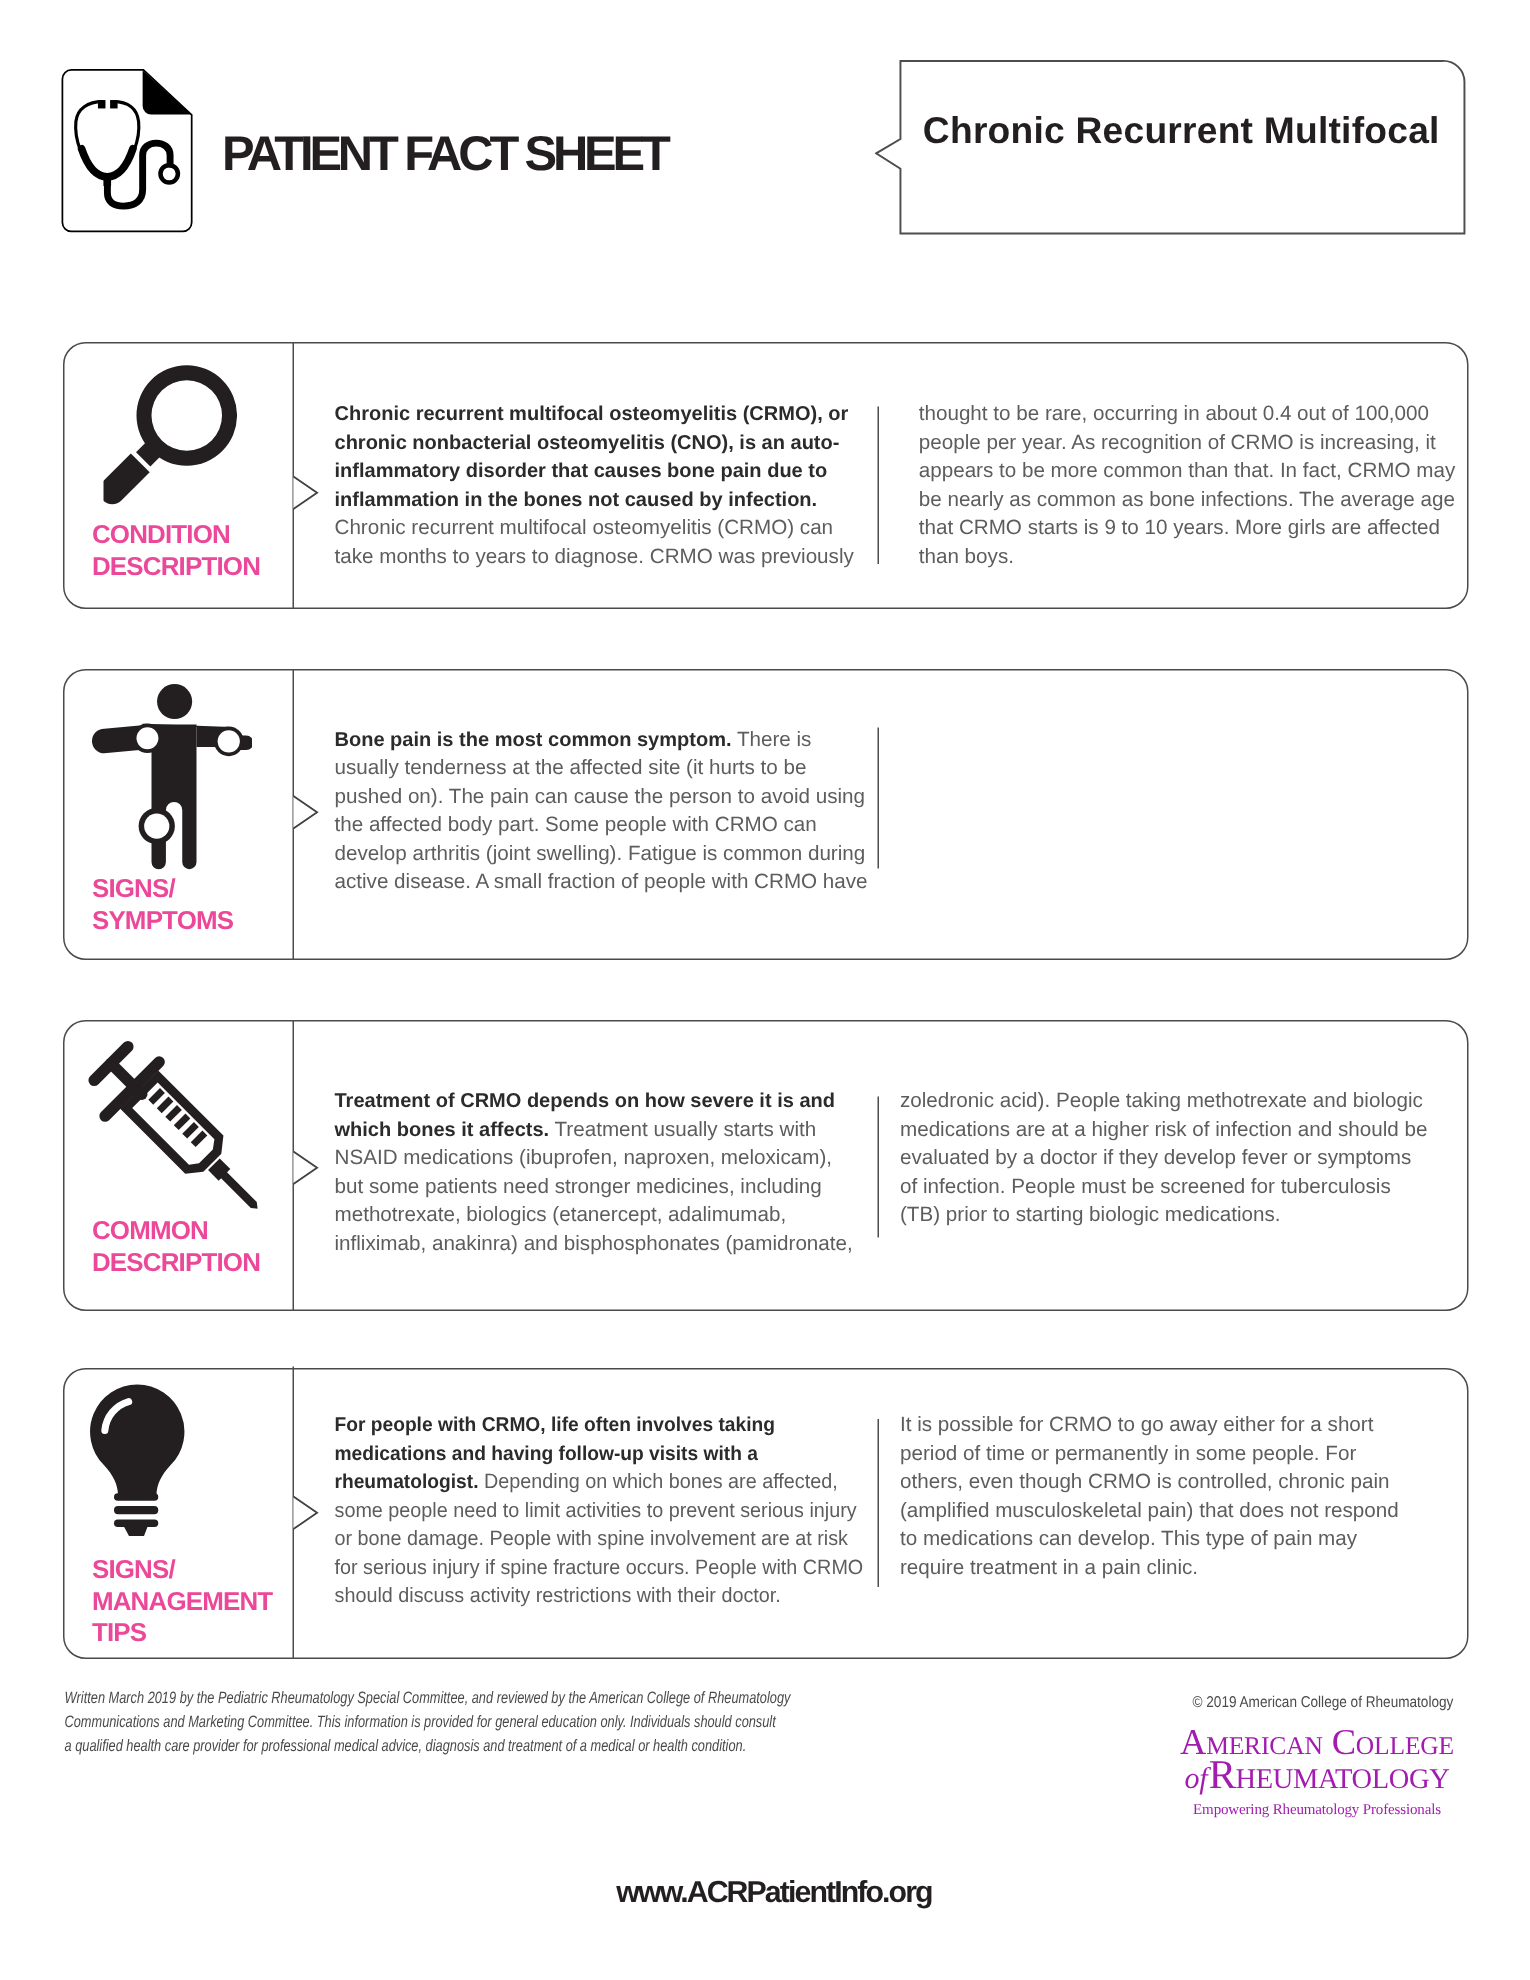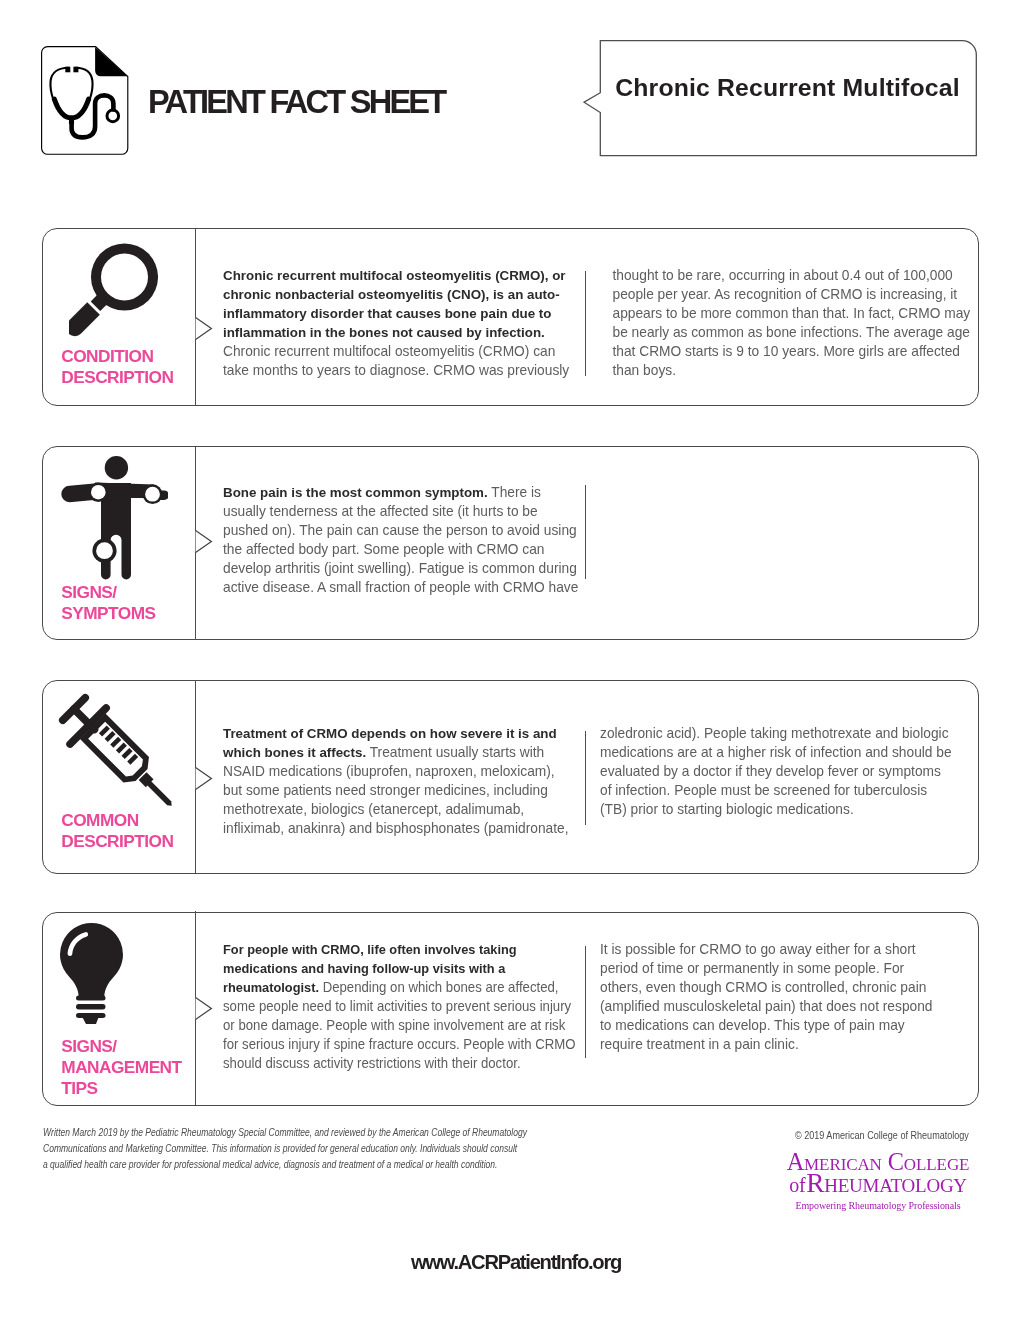--- a/index.html
+++ b/index.html
@@ -37,21 +37,21 @@
      font-family:"Liberation Sans", sans-serif;
      transform:scaleX(0.775); transform-origin:0 0; }
   .copyright { position:absolute; left:794.6px; top:1129.5px; font-size:10.4px; color:#4a4a4a;
      font-family:"Liberation Sans", sans-serif; white-space:nowrap;
      transform:scaleX(0.872); transform-origin:0 0;}
   .acr-logo { position:absolute; left:782px; top:1151px; width:192px; color:#a21caf;
       font-family:"Liberation Serif", serif; text-align:center; }
   .acr-l1 { font-size:24.3px; font-variant:small-caps; letter-spacing:-0.1px; line-height:21px; }
   .acr-l2 { font-size:27.3px; font-variant:small-caps; letter-spacing:-0.25px; line-height:22px;
       margin-top:0px; white-space:nowrap; }
-  .acr-of { font-variant:normal; font-size:20px; padding-right:1px; }
+  .acr-of { font-style:italic; font-variant:normal; font-size:20px; padding-right:1px; }
   .acr-tag { font-size:10px; line-height:14px; margin-top:3px; letter-spacing:-0.1px; white-space:nowrap;text-align:center;}
   .website { position:absolute; left:0; right:0; top:1251px; text-align:center;
      font-size:20.2px; font-weight:bold; color:#231f20; letter-spacing:-1.27px;
      font-family:"Liberation Sans", sans-serif;padding-left:12px; }
 </style>
 </head>
 <body>
 
 <div class="page">
 

